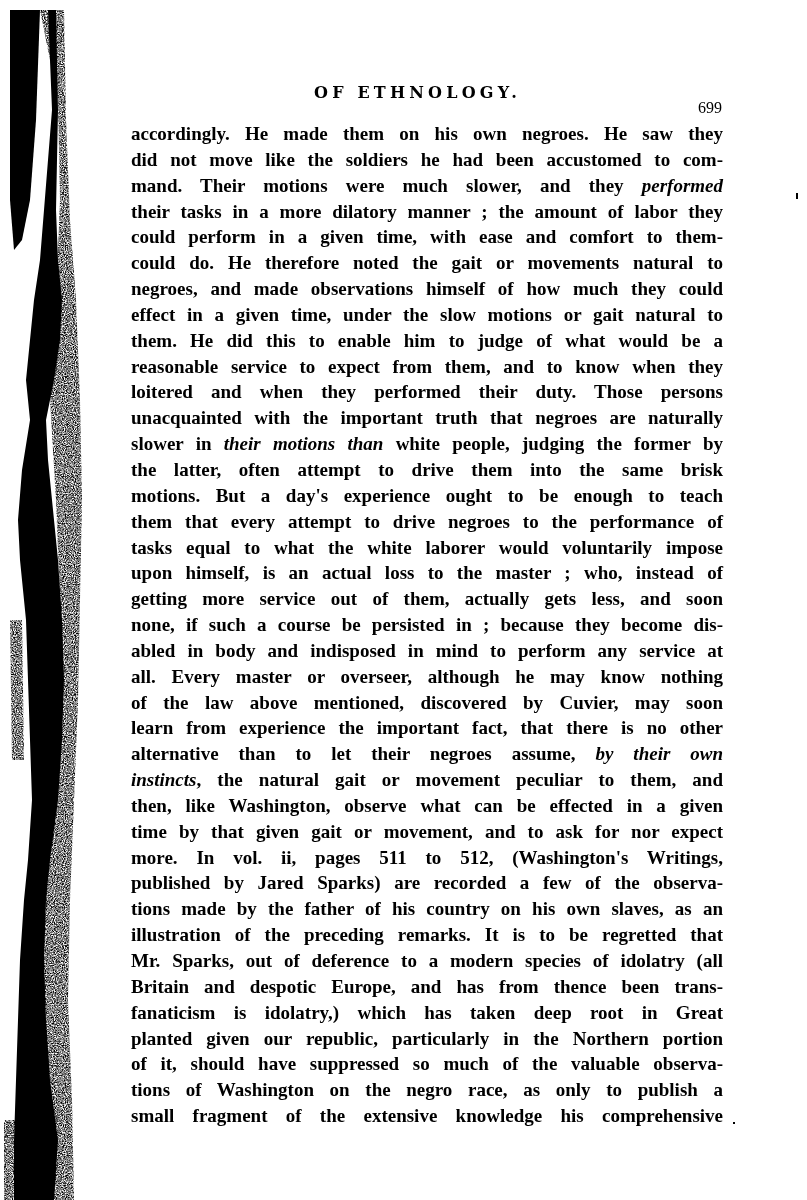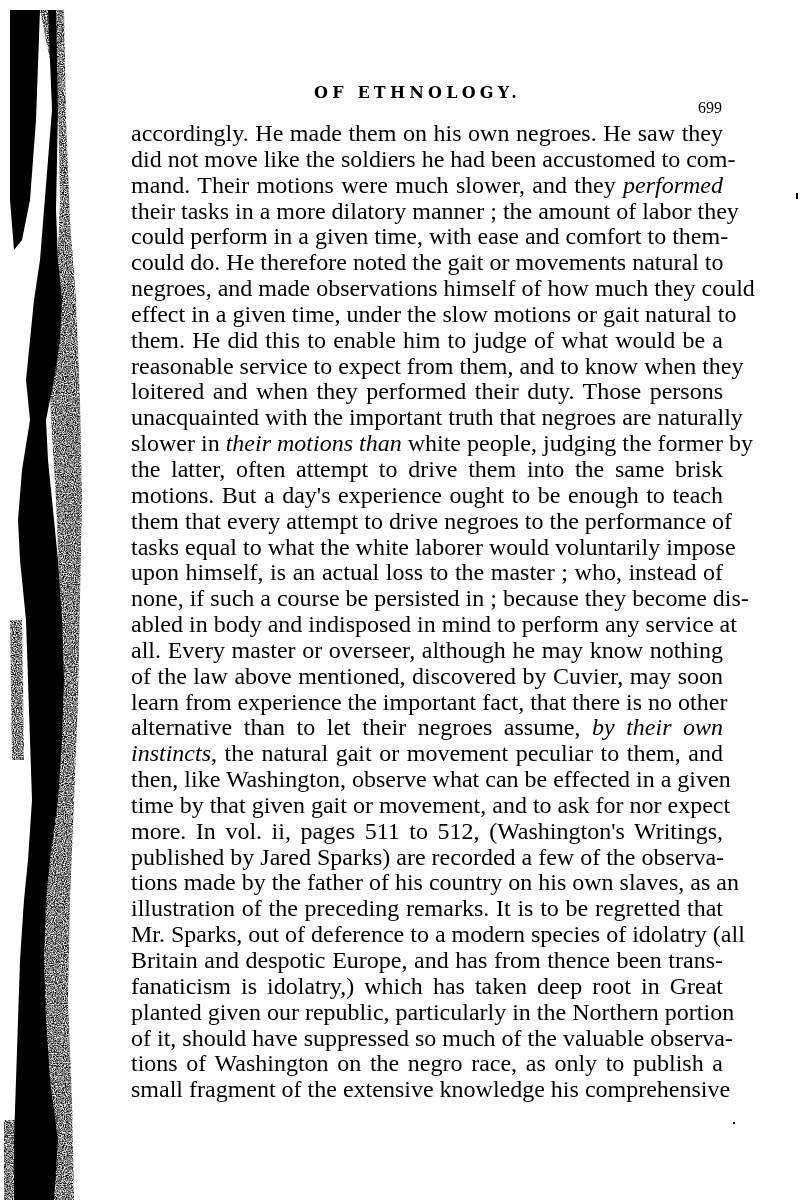--- a/index.html
+++ b/index.html
@@ -48,22 +48,23 @@
       right: 0;
       top: -4px;
       font-size: 16px;
       margin-top: 20px;
     }
     .body-text {
       position: absolute;
       top: 121px;
       left: 131px;
       width: 592px;
-      font-size: 24px;
+      font-size: 19px;
       line-height: 25.85px;
+      font-weight: bold;
     }
     .line {
       display: block;
       white-space: nowrap;
       text-align: justify;
       text-align-last: justify;
       height: 25.85px;
       overflow: visible;
     }
     .line.last {
@@ -111,20 +112,21 @@
   <span class="line">them.  He did this to enable him to judge of what would be a</span>
   <span class="line">reasonable service to expect from them, and to know when they</span>
   <span class="line">loitered and when they performed their duty.  Those persons</span>
   <span class="line">unacquainted with the important truth that negroes are naturally</span>
   <span class="line"><span>slower in </span><em>their motions than</em><span> white people, judging the former by</span></span>
   <span class="line">the latter, often attempt to drive them into the same brisk</span>
   <span class="line">motions.  But a day's experience ought to be enough to teach</span>
   <span class="line">them that every attempt to drive negroes to the performance of</span>
   <span class="line">tasks equal to what the white laborer would voluntarily impose</span>
   <span class="line">upon himself, is an actual loss to the master ; who, instead of</span>
+  <span class="line">getting more service out of them, actually gets less, and soon</span>
   <span class="line">none, if such a course be persisted in ; because they become dis-</span>
   <span class="line">abled in body and indisposed in mind to perform any service at</span>
   <span class="line">all.  Every master or overseer, although he may know nothing</span>
   <span class="line">of the law above mentioned, discovered by Cuvier, may soon</span>
   <span class="line">learn from experience the important fact, that there is no other</span>
   <span class="line"><span>alternative than to let their negroes assume, </span><em>by their own</em><span></span></span>
   <span class="line"><span></span><em>instincts</em><span>, the natural gait or movement peculiar to them, and</span></span>
   <span class="line">then, like Washington, observe what can be effected in a given</span>
   <span class="line">time by that given gait or movement, and to ask for nor expect</span>
   <span class="line">more.  In vol. ii, pages 511 to 512, (Washington's Writings,</span>

